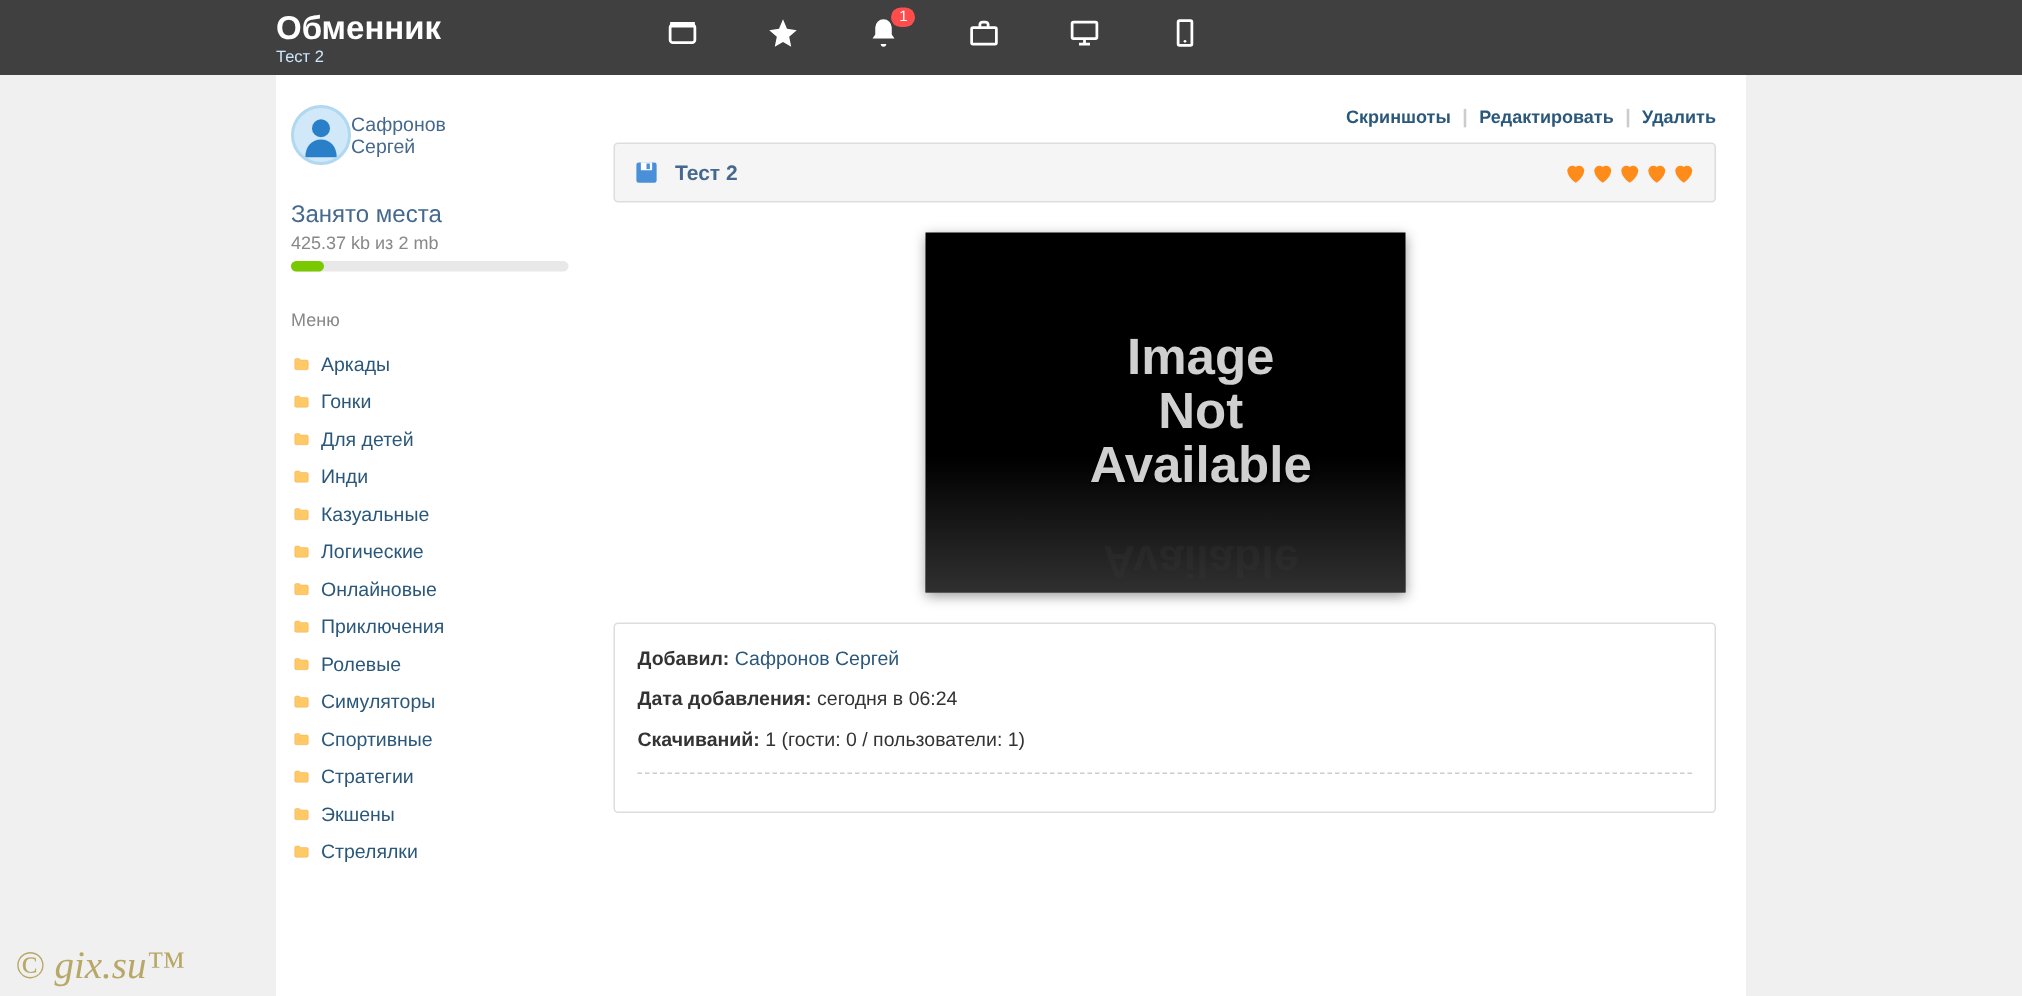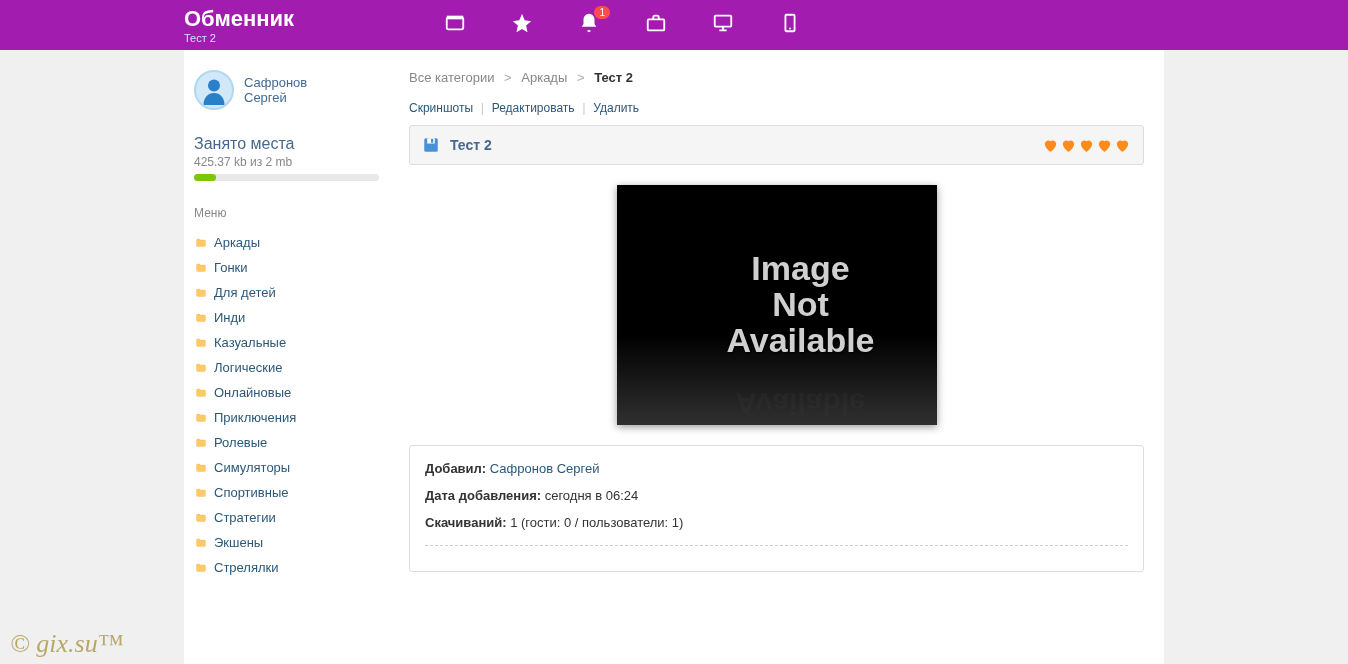--- a/index.html
+++ b/index.html
@@ -1,50 +1,50 @@
 <!DOCTYPE html>
 <html><head>
 <meta charset="utf-8">
 <style>
 * { margin: 0; padding: 0; box-sizing: border-box; }
 body { font-family: -apple-system, Helvetica, Arial, sans-serif; font-size: 13px; background: #f0f0f0; color: #333; }
-.topbar { background: #a21caf; height: 50px; display: flex; align-items: center; padding: 0 10px; }
+.topbar { background: #404040; height: 50px; display: flex; align-items: center; padding: 0 10px; }
 .topbar-inner { width: 980px; margin: 0 auto; display: flex; align-items: center; }
 .logo-area { margin-right: 30px; }
 .logo-title { color: #fff; font-size: 22px; font-weight: bold; }
 .logo-sub { color: #cce6ff; font-size: 11px; }
 .nav-icons { display: flex; gap: 45px; margin-left: 120px; }
 .nav-icon { color: #fff; font-size: 20px; cursor: pointer; position: relative; }
 .nav-icon svg { width: 22px; height: 22px; fill: #fff; }
 .badge { position: absolute; top: -6px; right: -10px; background: #ff4d4d; color: #fff; border-radius: 8px; font-size: 10px; padding: 1px 5px; }
 .search-box { margin-left: auto; background: #fff; border-radius: 15px; display: flex; align-items: center; padding: 4px 12px; width: 280px; }
 .search-box svg { width: 16px; height: 16px; fill: #999; margin-right: 8px; }
 .search-box input { border: none; outline: none; font-size: 13px; width: 100%; background: transparent; }
 .page { width: 980px; margin: 0 auto; background: #fff; display: flex; min-height: 620px; }
 .sidebar { width: 205px; padding: 20px 10px; }
-.user-area { display: flex; align-items: center; gap: 10px; margin-bottom: 25px; }
+.user-area { display: flex; align-items: center; margin-bottom: 25px; }
 .avatar { width: 40px; height: 40px; border-radius: 50%; background: #d0e8f8; border: 2px solid #b0d8f0; display: flex; align-items: center; justify-content: center; overflow: hidden; }
 .avatar svg { width: 30px; height: 30px; }
 .user-name { color: #45688e; font-size: 13px; }
 .storage-label { color: #45688e; font-size: 16px; margin-bottom: 2px; }
 .storage-value { color: #888; font-size: 12px; margin-bottom: 5px; }
 .storage-bar-bg { background: #e8e8e8; height: 7px; border-radius: 4px; width: 100%; margin-bottom: 25px; }
 .storage-bar-fill { background: #7ac800; height: 100%; border-radius: 4px; width: 12%; }
 .menu-label { color: #888; font-size: 12px; margin-bottom: 10px; }
 .menu-item { display: flex; align-items: center; gap: 6px; padding: 5px 0; cursor: pointer; }
 .menu-item .folder-icon { width: 14px; height: 12px; }
 .menu-item a { color: #2b587a; font-size: 13px; text-decoration: none; }
 .folder-icon { display: inline-block; }
 .folder-icon svg { width: 14px; height: 12px; }
 .main { flex: 1; padding: 20px 20px; }
 .breadcrumb { color: #888; font-size: 13px; margin-bottom: 15px; }
 .breadcrumb a { color: #888; text-decoration: none; }
 .breadcrumb .current { color: #333; font-weight: bold; }
 .breadcrumb .sep { margin: 0 6px; color: #aaa; }
-.actions { text-align: left; margin-bottom: 10px; }
+.actions { text-align: right; margin-bottom: 10px; font-weight: bold; }
 .actions a { color: #2b587a; font-size: 12px; text-decoration: none; }
 .actions .divider { color: #ccc; margin: 0 4px; }
 .title-bar { background: #f5f5f5; border: 1px solid #ddd; border-radius: 3px; padding: 10px 12px; display: flex; align-items: center; margin-bottom: 20px; }
 .title-bar .file-icon { width: 18px; height: 18px; margin-right: 10px; }
 .title-bar .title { color: #45688e; font-weight: bold; font-size: 14px; flex: 1; }
 .hearts { display: flex; gap: 1px; }
 .hearts svg { width: 17px; height: 17px; }
 .image-area { display: flex; justify-content: center; margin-bottom: 20px; }
 .image-placeholder { width: 320px; height: 240px; background: #000; position: relative; box-shadow: 0 2px 8px rgba(0,0,0,0.4); display: flex; flex-direction: column; align-items: center; justify-content: center; padding-left: 48px; }
 .img-line { font-family: Arial Black, sans-serif; font-weight: 900; font-size: 34px; color: #d0d0d0; line-height: 1.05; text-shadow: 1px 1px 2px #000; }
@@ -208,27 +208,20 @@
         <div class="menu-item">
           <span class="folder-icon"><svg viewBox="0 0 24 24">
               <path d="M3 6a2 2 0 0 1 2-2h4l2 2h8a2 2 0 0 1 2 2v9a2 2 0 0 1-2 2H5a2 2 0 0 1-2-2z" fill="#ffc966" stroke="#e6a43d" stroke-width="0.5"></path>
             </svg></span>
           <a href="#">Стрелялки</a>
         </div>
       </div>
   </div>
 
   <div class="main">
-    <div class="breadcrumb">
-      <a href="#">Все категории</a>
-      <span class="sep">&gt;</span>
-      <a href="#">Аркады</a>
-      <span class="sep">&gt;</span>
-      <span class="current">Тест 2</span>
-    </div>
     <div class="actions">
       <a href="#">Скриншоты</a>
       <span class="divider">|</span>
       <a href="#">Редактировать</a>
       <span class="divider">|</span>
       <a href="#">Удалить</a>
     </div>
     <div class="title-bar">
       <span class="file-icon">
         <svg viewBox="0 0 24 24">

